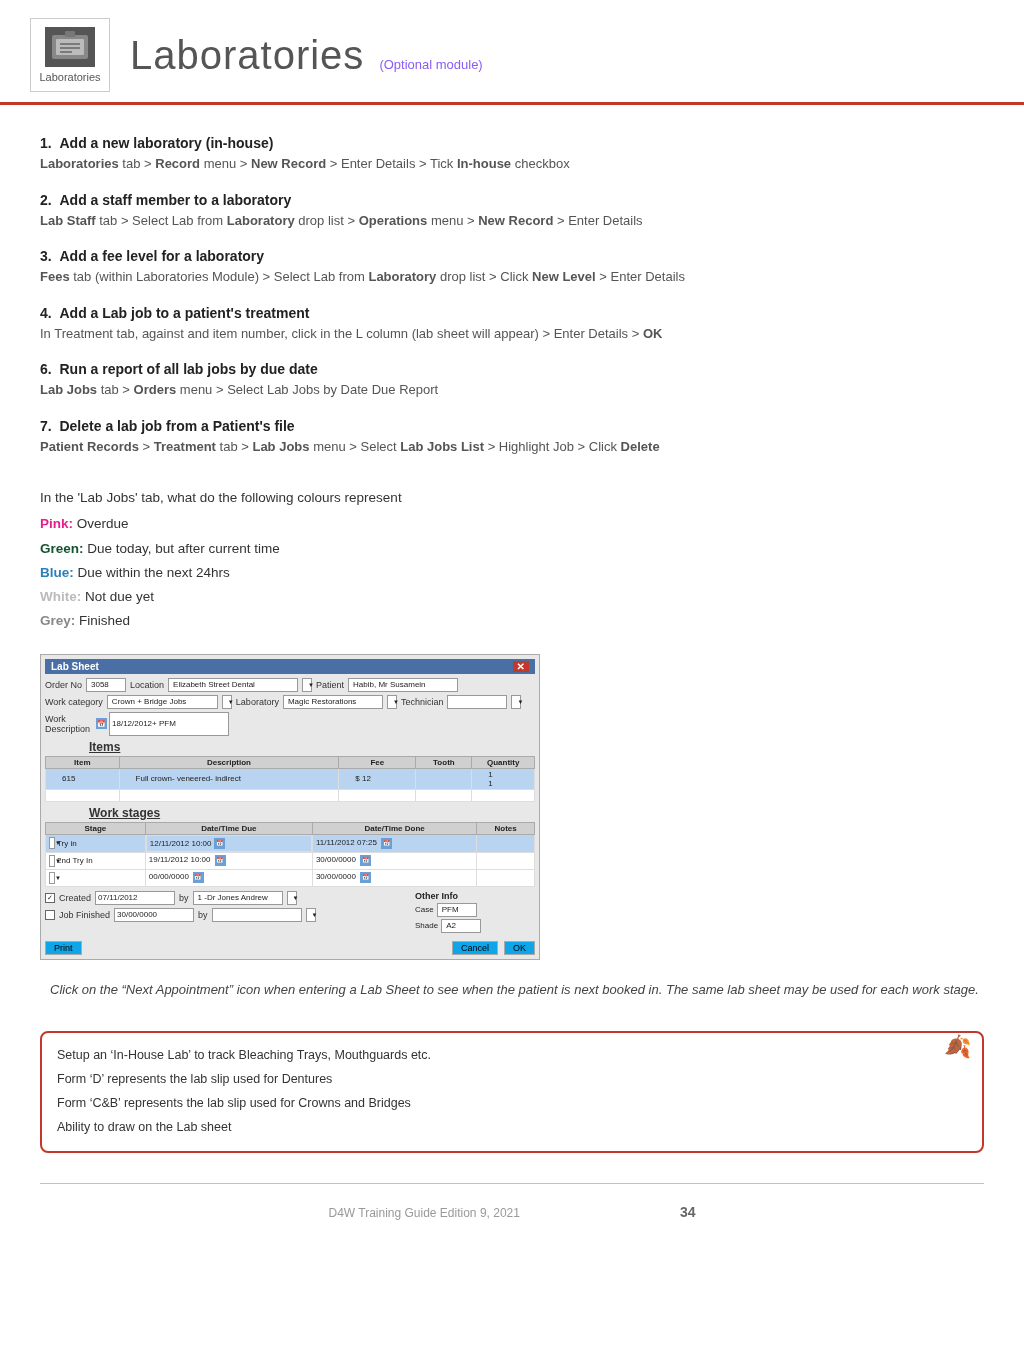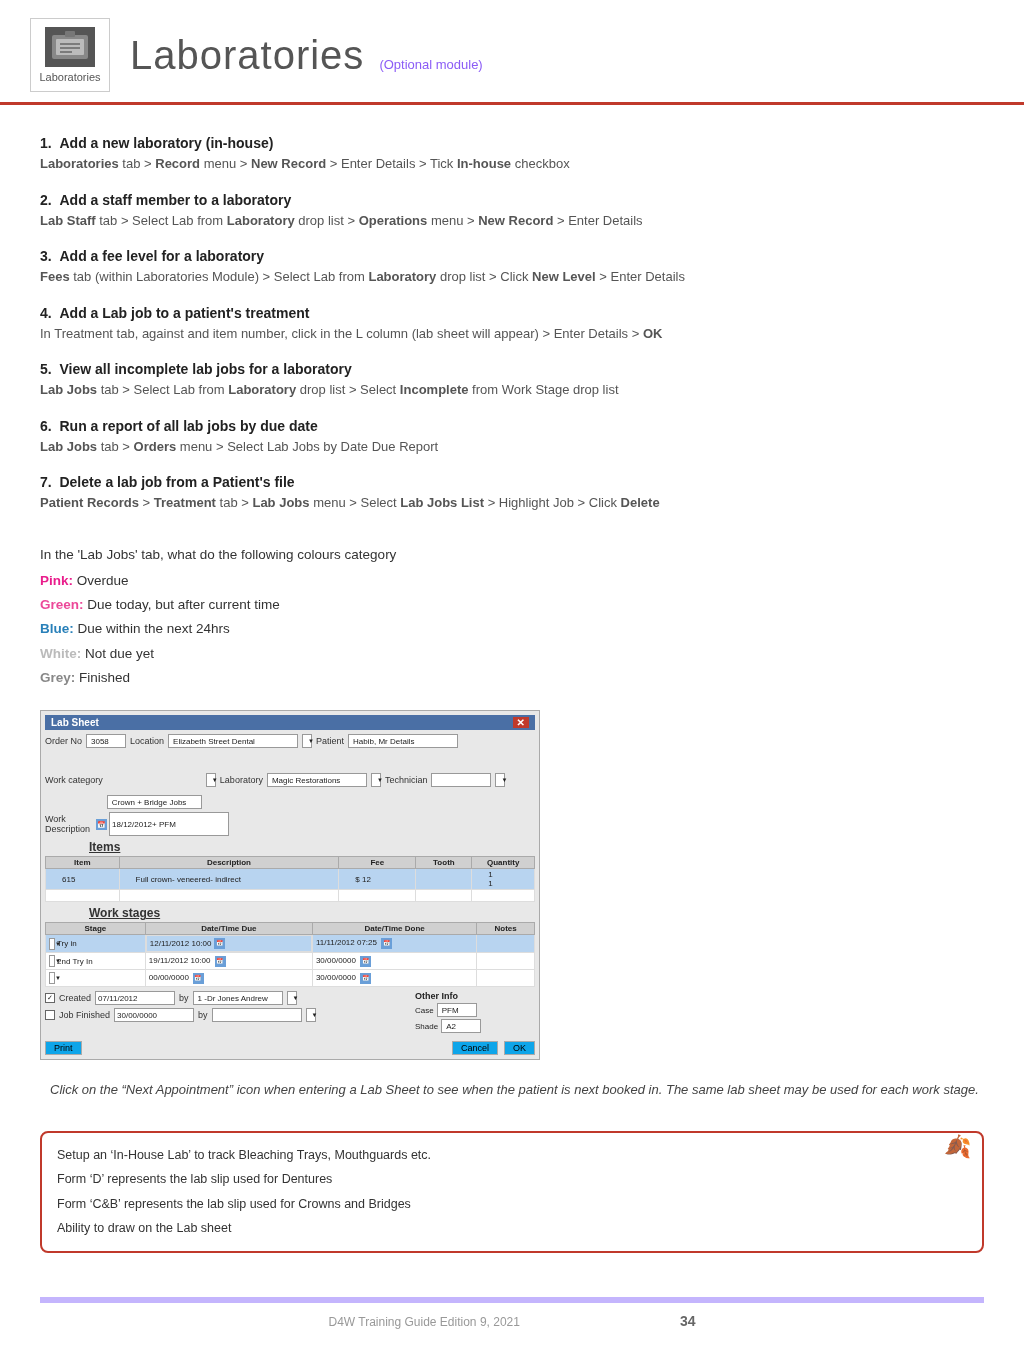--- a/index.html
+++ b/index.html
@@ -84,21 +84,21 @@
     .colors-section {
       margin-bottom: 20px;
       font-size: 13.5px;
       line-height: 1.8;
     }
     .colors-section .intro {
       color: #333;
       margin-bottom: 2px;
     }
     .color-pink { color: #e91e8c; font-weight: bold; }
-    .color-green { color: #ec4899; font-weight: bold; }
+    .color-green { color: #14532d; font-weight: bold; }
     .color-blue { color: #2980b9; font-weight: bold; }
     .color-white { color: #bbb; font-weight: bold; }
     .color-grey { color: #888; font-weight: bold; }
 
     
     .bottom-area {
       display: flex;
       gap: 20px;
       margin-top: 10px;
       flex-direction: column;
@@ -314,23 +314,23 @@
       right: 10px;
       color: #c0392b;
       font-size: 22px;
     }
 
     
     .footer {
       text-align: center;
       font-size: 12px;
       color: #999;
-      margin-top: 44px;
-      padding-top: 10px;
-      border-top: 6px solid #c4b5fd;
+      margin-top: 30px;
+      padding-top: 20px;
+      border-top: 1px solid #c4b5fd;
     }
     .footer .page-num {
       font-size: 14px;
       color: #666;
       font-weight: bold;
     }
 
     b, strong { font-weight: bold; }
   </style>
 </head>
@@ -389,28 +389,20 @@
 
     <li>
       <div class="step-title">
         4. &nbsp;<span>Add a Lab job to a patient's treatment</span>
       </div>
       <div class="step-desc">
         In Treatment tab, against and item number, click in the L column (lab sheet will appear) &gt; Enter Details &gt; <b>OK</b>
       </div>
     </li>
 
-    <li>
-      <div class="step-title">
-        5. &nbsp;<span>View all incomplete lab jobs for a laboratory</span>
-      </div>
-      <div class="step-desc">
-        <b>Lab Jobs</b> tab &gt; Select Lab from <b>Laboratory</b> drop list &gt; Select <b>Incomplete</b> from Work Stage drop list
-      </div>
-    </li>
 
     <li>
       <div class="step-title">
         6. &nbsp;<span>Run a report of all lab jobs by due date</span>
       </div>
       <div class="step-desc">
         <b>Lab Jobs</b> tab &gt; <b>Orders</b> menu &gt; Select Lab Jobs by Date Due Report
       </div>
     </li>
 
@@ -418,21 +410,21 @@
       <div class="step-title">
         7. &nbsp;<span>Delete a lab job from a Patient's file</span>
       </div>
       <div class="step-desc">
         <b>Patient Records</b> &gt; <b>Treatment</b> tab &gt; <b>Lab Jobs</b> menu &gt; Select <b>Lab Jobs List</b> &gt; Highlight Job &gt; Click <b>Delete</b>
       </div>
     </li>
   </ol>
 
   <div class="colors-section">
-    <div class="intro">In the 'Lab Jobs' tab, what do the following colours category</div>
+    <div class="intro">In the 'Lab Jobs' tab, what do the following colours represent</div>
     <div><span class="color-pink">Pink:</span> <span>Overdue</span></div>
     <div><span class="color-green">Green:</span> <span>Due today, but after current time</span></div>
     <div><span class="color-blue">Blue:</span> <span>Due within the next 24hrs</span></div>
     <div><span class="color-white">White:</span> <span>Not due yet</span></div>
     <div><span class="color-grey">Grey:</span> <span>Finished</span></div>
   </div>
 
   <div class="bottom-area">
 
     <div class="lab-sheet-sim">
@@ -441,26 +433,26 @@
         <span class="ls-close">✕</span>
       </div>
 
       <div class="ls-row">
         <span class="ls-label">Order No</span>
         <div class="ls-field" style="width:40px;">3058</div>
         <span class="ls-label">Location</span>
         <div class="ls-field" style="width:130px;">Elizabeth Street Dental</div>
         <div class="ls-select" style="width:10px;"></div>
         <span class="ls-label">Patient</span>
-        <div class="ls-field" style="width:110px;">Habib, Mr Details</div>
+        <div class="ls-field" style="width:110px;">Habib, Mr Susamein</div>
       </div>
 
       <div class="ls-row">
         <span class="ls-label">Work category</span>
-        <div class="ls-field" style="width:95px;margin-top:44px;">Crown + Bridge Jobs</div>
+        <div class="ls-field" style="width:111px;">Crown + Bridge Jobs</div>
         <div class="ls-select" style="width:10px;"></div>
         <span class="ls-label">Laboratory</span>
         <div class="ls-field" style="width:100px;">Magic Restorations</div>
         <div class="ls-select" style="width:10px;"></div>
         <span class="ls-label">Technician</span>
         <div class="ls-field" style="width:60px;"></div>
         <div class="ls-select" style="width:10px;"></div>
       </div>
 
       <div class="ls-row">

